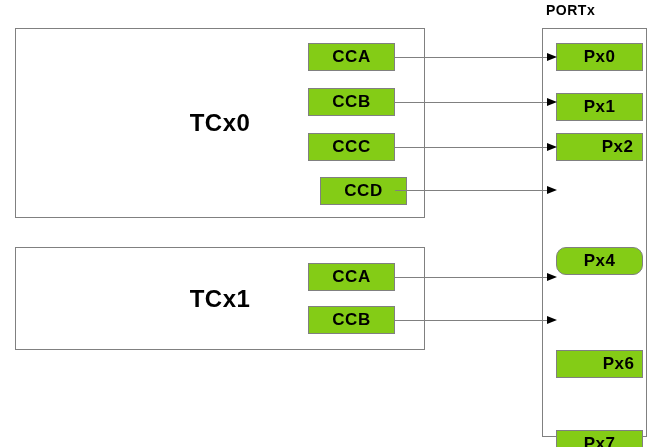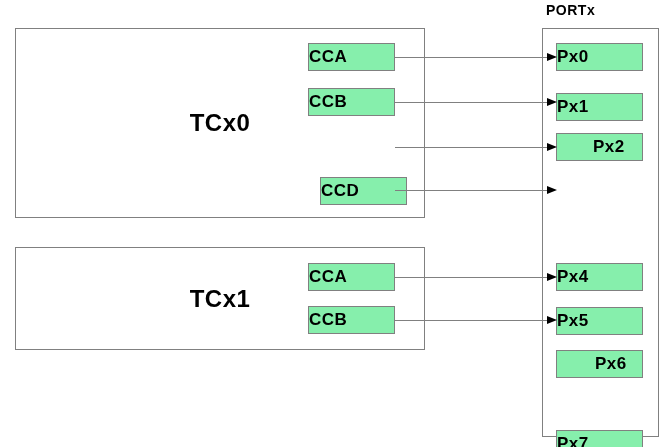--- a/index.html
+++ b/index.html
@@ -40,53 +40,53 @@
     font-weight: bold;
     color: var(--text, #000000);
     letter-spacing: 0.5px;
   }
 
   .small-box {
     position: absolute;
     width: 87px;
     height: 28px;
     border: 1px solid var(--border, #808080);
-    background: #86efac;
-    text-align: left;
+    background: #84cc16;
+    text-align: center;
     line-height: 26px;
     font-size: 17px;
     font-weight: bold;
     color: var(--text, #000000);
     letter-spacing: 0.5px;
   }
 
   
   .ch { left: 292px; }
   #cc-tcx0-a { top: 14px; }
   #cc-tcx0-b { top: 59px; }
   #cc-tcx0-c { top: 104px; }
   #cc-tcx0-d { top: 148px; margin-left: 12px; }
   #cc-tcx1-a { top: 15px; }
   #cc-tcx1-b { top: 58px; }
 
   .port-box {
     position: absolute;
     left: 542px; top: 28px;
-    width: 117px; height: 409px;
+    width: 105px; height: 409px;
     border: 1px solid var(--border, #808080);
     background: #ffffff;
   }
 
   
   .pin { left: 13px; }
   #pin-px0 { top: 14px; }
   #pin-px1 { top: 64px; }
   #pin-px2 { top: 104px; padding-left: 36px; }
   #pin-px3 { top: 147px; }
-  #pin-px4 { top: 234px; }
+  #pin-px4 { top: 218px; border-radius: 10px; }
   #pin-px5 { top: 278px; }
   #pin-px6 { top: 321px; padding-left: 38px; }
   #pin-px7 { top: 366px; margin-top: 35px; }
 
   .line {
     position: absolute;
     left: 395px;
     width: 152px;
     height: 1px;
     background: var(--line, #808080);
@@ -110,35 +110,35 @@
 <body>
 
 <div id="stage">
 
   <div class="port-title">PORTx</div>
 
   <div class="big-box" id="tcx0-box">
     <span class="big-label">TCx0</span>
     <div class="small-box ch" id="cc-tcx0-a">CCA</div>
     <div class="small-box ch" id="cc-tcx0-b">CCB</div>
+    <div class="small-box ch" id="cc-tcx0-c">CCC</div>
     <div class="small-box ch" id="cc-tcx0-d">CCD</div>
   </div>
 
   <div class="big-box" id="tcx1-box">
     <span class="big-label">TCx1</span>
     <div class="small-box ch" id="cc-tcx1-a">CCA</div>
     <div class="small-box ch" id="cc-tcx1-b">CCB</div>
   </div>
 
   <div class="port-box">
     <div class="small-box pin" id="pin-px0">Px0</div>
     <div class="small-box pin" id="pin-px1">Px1</div>
     <div class="small-box pin" id="pin-px2">Px2</div>
     <div class="small-box pin" id="pin-px4">Px4</div>
-    <div class="small-box pin" id="pin-px5">Px5</div>
     <div class="small-box pin" id="pin-px6">Px6</div>
     <div class="small-box pin" id="pin-px7">Px7</div>
   </div>
 
   <div class="line" id="ln-0"></div>
   <div class="arrow" id="ar-0"></div>
 
   <div class="line" id="ln-1"></div>
   <div class="arrow" id="ar-1"></div>
 

